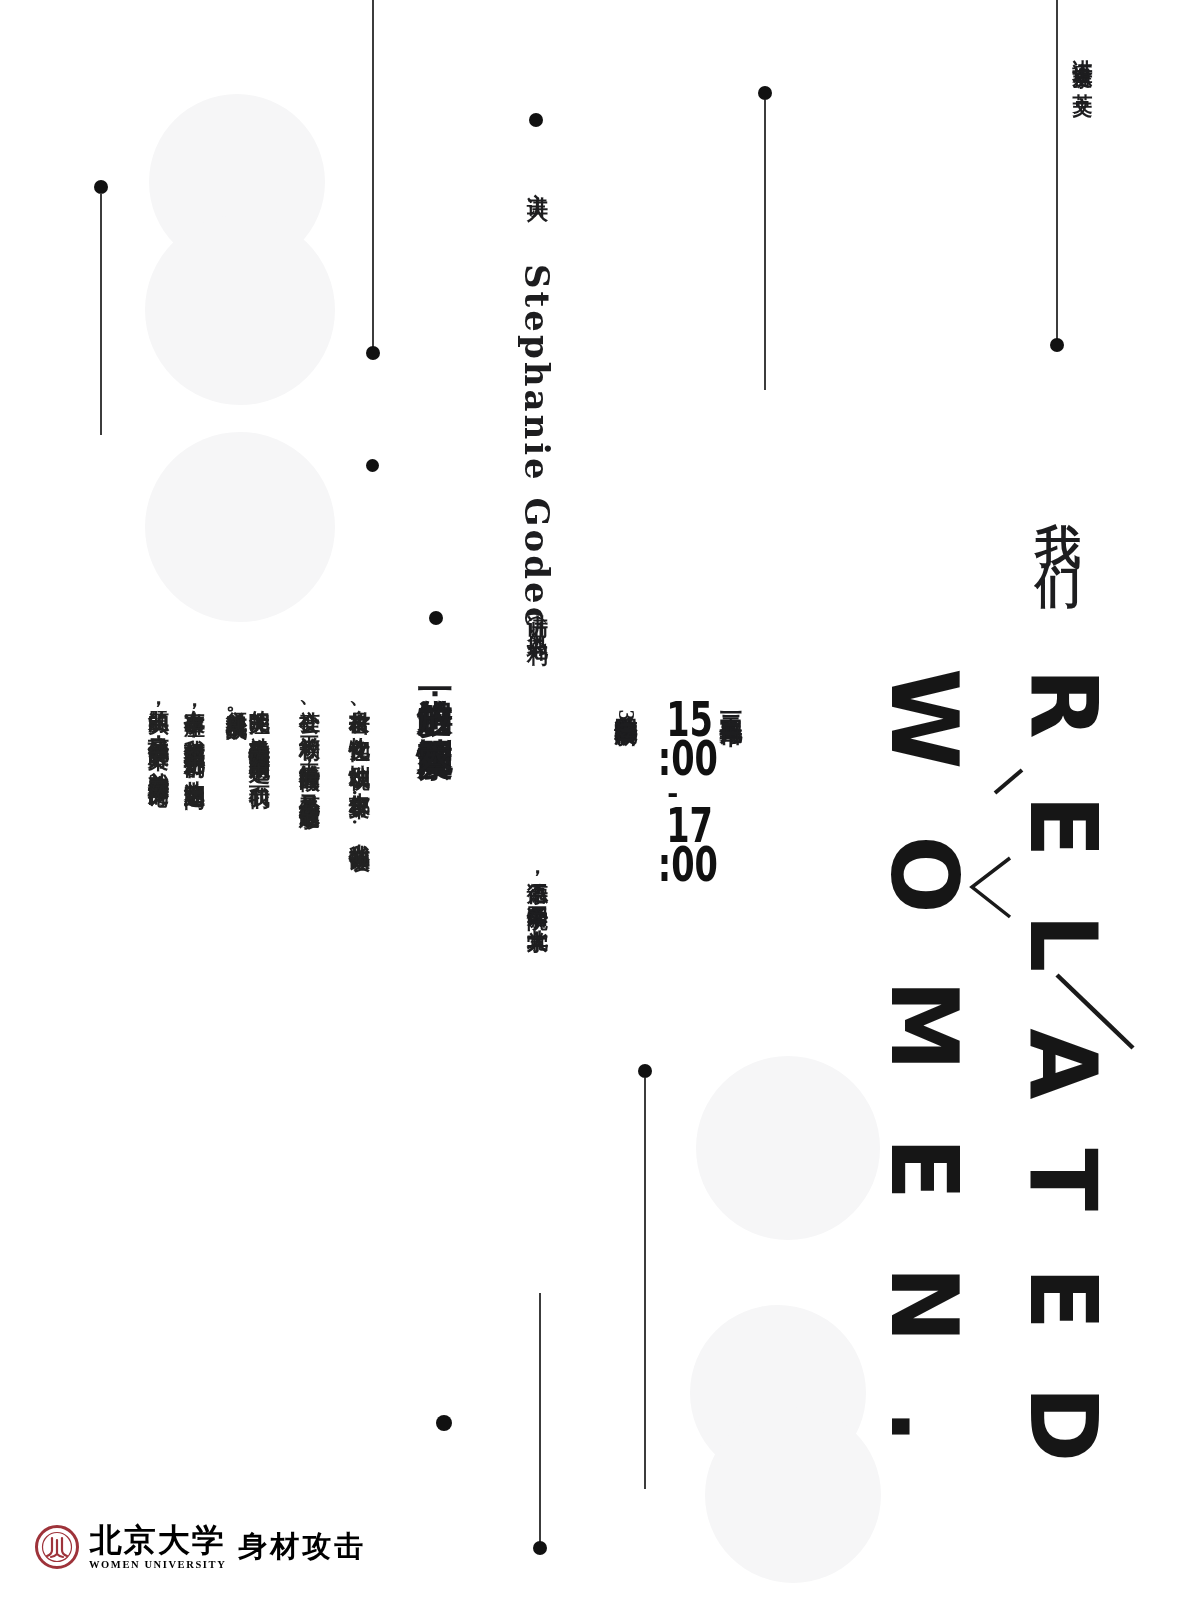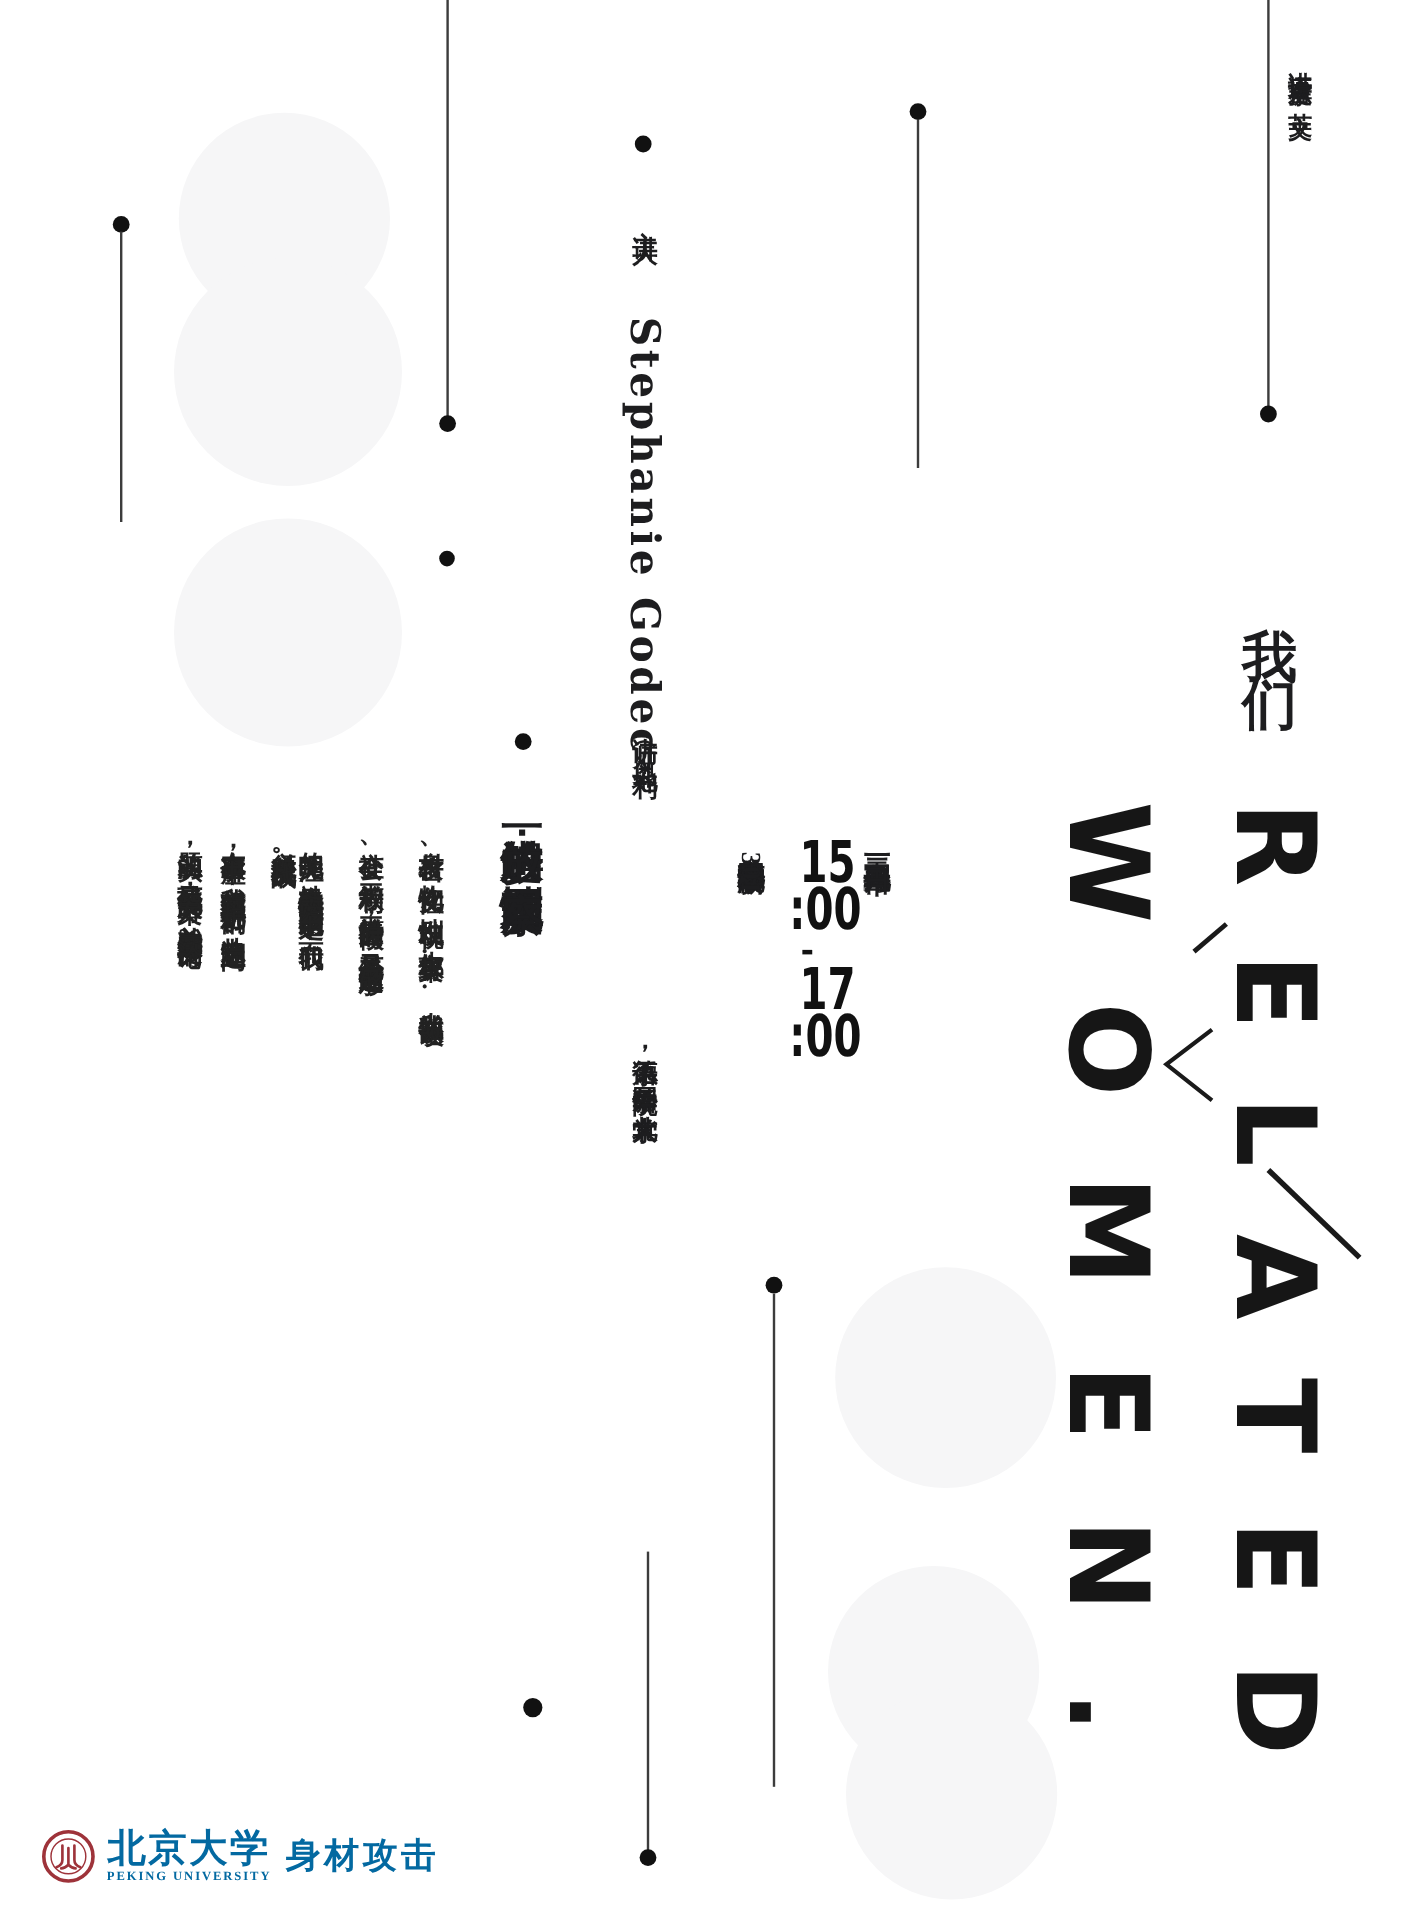--- a/index.html
+++ b/index.html
@@ -58,21 +58,21 @@
   .bc4{left:236px;top:693px;} .bc5{left:194px;top:693px;} .bc6{left:158px;top:693px;}
   
   .marks{position:absolute;left:0;top:0;width:1183px;height:1600px;z-index:3;pointer-events:none;}
   
   .logo{position:absolute;left:34px;top:1524px;display:flex;align-items:center;z-index:2;}
   .logo .seal{flex:0 0 auto;}
   .logo-cn-wrap{margin-left:9px;display:flex;flex-direction:column;align-items:center;}
   .logo-cn{font-size:32px;font-weight:700;line-height:1;letter-spacing:2px;}
   .logo-en{font-size:10.5px;font-weight:700;letter-spacing:1.6px;margin-top:3px;font-family:"Liberation Serif",serif;}
   .logo-dept{font-size:29px;font-weight:700;letter-spacing:3px;margin-left:12px;}
-  .red{color:#0369a1;}
+  .red{color:#000000;}
 </style>
 </head>
 <body>
 
 <div class="poster">
 
   <div class="circle c1"></div>
   <div class="circle c2"></div>
   <div class="circle c3"></div>
   <div class="circle c4"></div>
@@ -133,18 +133,18 @@
   <div class="vtext body-col bc6">题的源头，找寻可能的解决方案，并就这些问题展开广泛的讨论。</div>
 
   <div class="logo">
     <svg class="seal" width="46" height="46" viewBox="0 0 46 46" xmlns="http://www.w3.org/2000/svg">
       <circle cx="23" cy="23" r="20.5" fill="none" stroke="#9e333a" stroke-width="3"></circle>
       <circle cx="23" cy="23" r="14.5" fill="none" stroke="#9e333a" stroke-width="1.2"></circle>
       <path d="M18 14 v12 c0 3 -2 5 -5 6 M28 14 v12 c0 3 2 5 5 6 M23 16 v14 M23 30 c-2 2 -3 3 -6 3 M23 30 c2 2 3 3 6 3" fill="none" stroke="#9e333a" stroke-width="2.2" stroke-linecap="round"></path>
     </svg>
     <div class="logo-cn-wrap">
       <span class="logo-cn red">北京大学</span>
-      <span class="logo-en red">PEKING UNIVERSITY</span>
+      <span class="logo-en red">WOMEN UNIVERSITY</span>
     </div>
     <span class="logo-dept red">身材攻击</span>
   </div>
 
 </div>
 
 </body></html>

